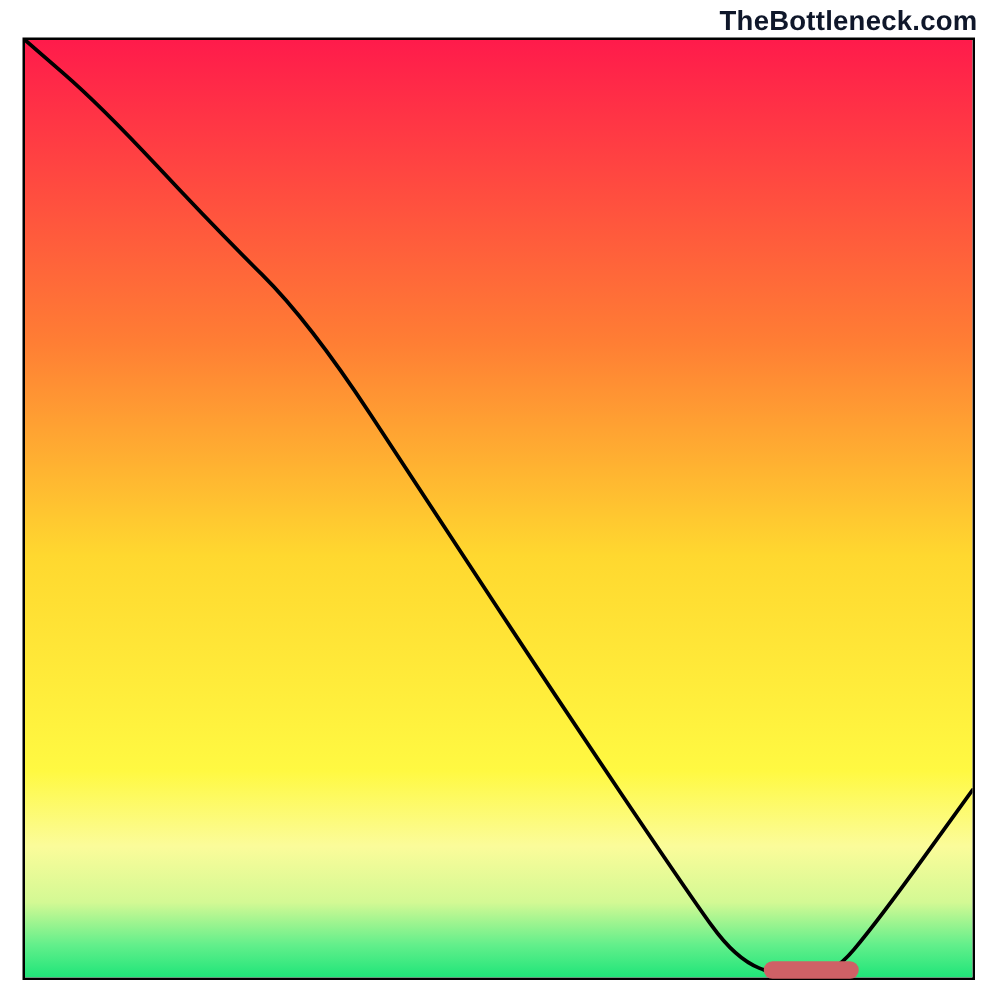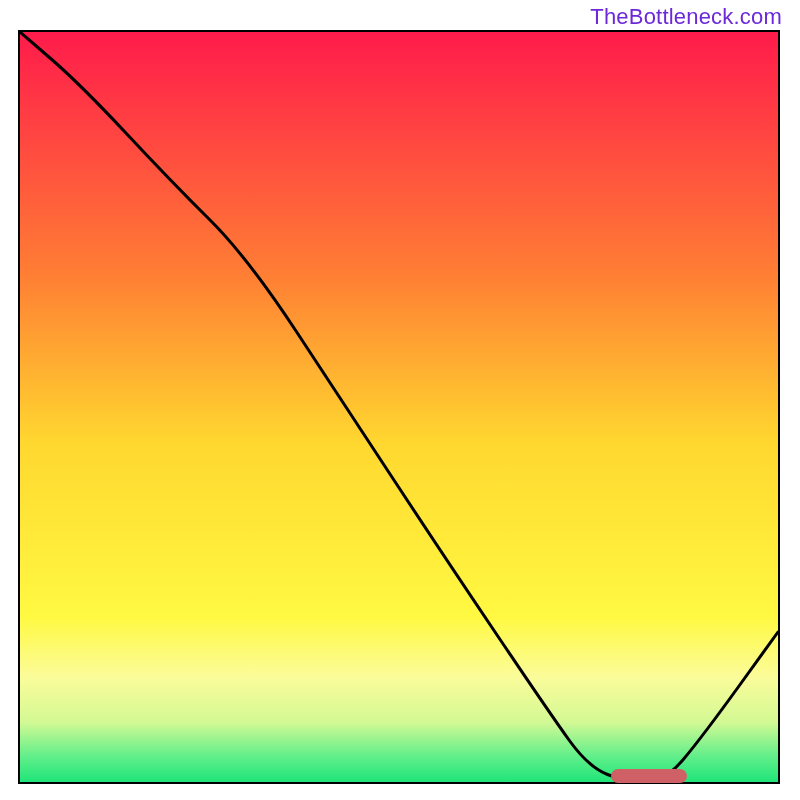--- a/index.html
+++ b/index.html
@@ -28,22 +28,22 @@
     top: 0;
     width: 100%;
     height: 100%;
   }
 
   .watermark {
     position: absolute;
     top: 4px;
     right: 18px;
     font-size: 22px;
-    font-weight: 400;
-    color: #6d28d9;
+    font-weight: 700;
+    color: #0f172a;
     letter-spacing: 0.2px;
   }
 
   .curve {
     position: absolute;
     left: 0;
     top: 0;
     width: 100%;
     height: 100%;
     pointer-events: none;

